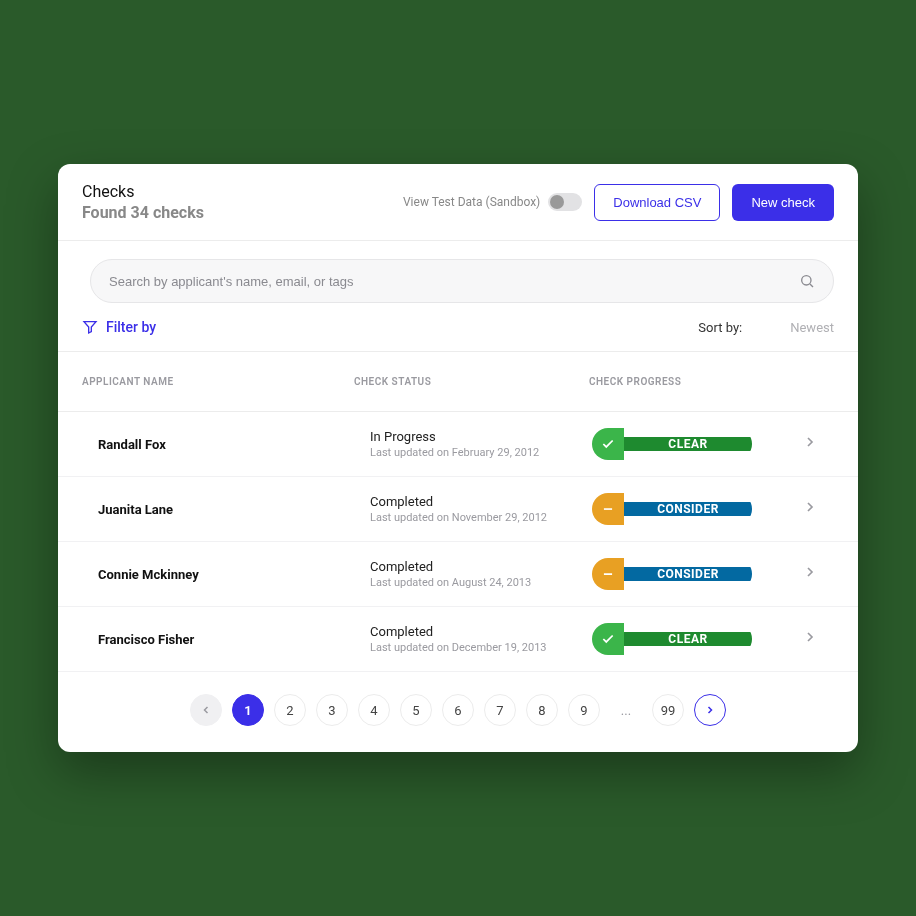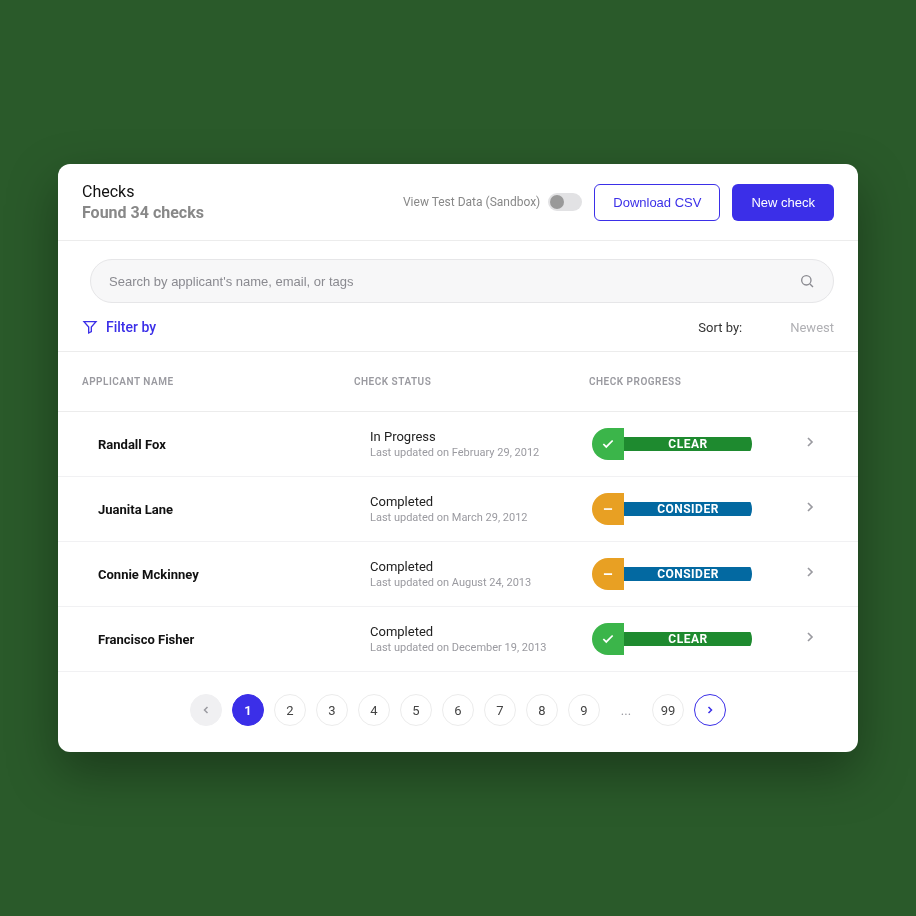--- a/index.html
+++ b/index.html
@@ -182,21 +182,21 @@
           </div>
           <div><svg class="chev" viewBox="0 0 24 24" fill="none" stroke="currentColor" stroke-width="2.5">
               <polyline points="9 18 15 12 9 6"></polyline>
             </svg></div>
         </div>
       </div>
       <div class="row">
         <div class="row-name">Juanita Lane</div>
         <div class="row-status">
           <div class="status-main">Completed</div>
-          <div class="status-sub">Last updated on March 29, 2012</div>
+          <div class="status-sub">Last updated on November 29, 2012</div>
         </div>
         <div class="row-prog">
           <div class="badge badge-consider">
             <div class="badge-icon">
               <svg width="14" height="14" viewBox="0 0 24 24" fill="none" stroke="currentColor" stroke-width="3">
                 <line x1="5" y1="12" x2="19" y2="12"></line>
               </svg>
             </div>
             <div class="badge-text">CONSIDER</div>
           </div>

